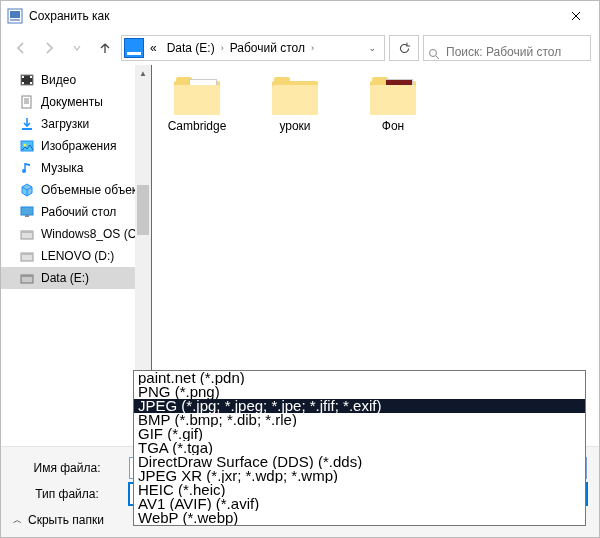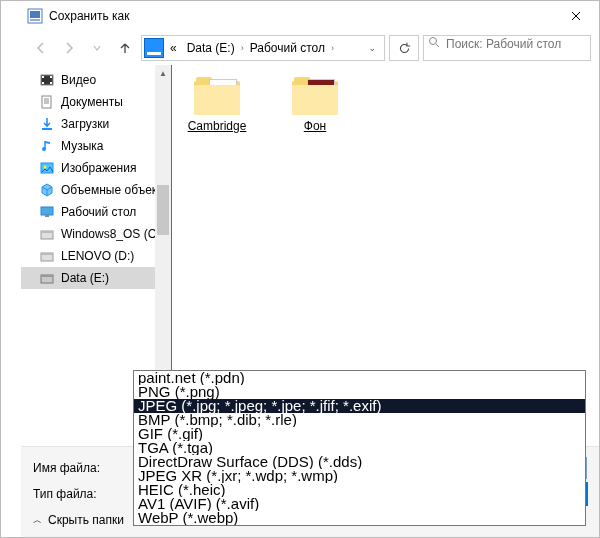--- a/index.html
+++ b/index.html
@@ -1,64 +1,64 @@
 <!DOCTYPE html>
 <html><head>
 <meta charset="utf-8">
 <style>
   html,body{margin:0;padding:0;font-family:"Segoe UI",Arial,sans-serif;font-size:12px;color:#000;background:#fff;}
-  .window{width:600px;height:538px;border:1px solid #bbb;box-sizing:border-box;display:flex;flex-direction:column;position:relative;overflow:hidden;padding-left:20px;}
+  .window{width:600px;height:538px;border:1px solid #bbb;box-sizing:border-box;display:flex;flex-direction:column;position:relative;overflow:hidden;}
   
   .titlebar{height:30px;display:flex;align-items:center;padding:0 0 0 6px;}
   .titlebar .app-icon{width:16px;height:16px;margin-right:6px;display:flex;align-items:center;justify-content:center;}
   .titlebar .title{flex:1;font-size:12px;}
   .titlebar .close{width:46px;height:30px;display:flex;align-items:center;justify-content:center;}
   
   .navbar{height:34px;display:flex;align-items:center;padding:0 8px;gap:4px;}
   .nav-btn{width:24px;height:24px;border-radius:2px;display:flex;align-items:center;justify-content:center;color:#888;}
   .nav-btn.enabled{color:#000;}
   .bc{flex:1;height:24px;border:1px solid #ccc;display:flex;align-items:center;padding:0 2px;gap:2px;overflow:hidden;}
   .bc .drive-icon{width:18px;height:18px;background:#1e90ff;display:inline-block;border:1px solid #0b63c4;position:relative;}
   .bc .drive-icon::after{content:"";position:absolute;left:2px;right:2px;bottom:2px;height:3px;background:#fff;}
   .bc .crumb{padding:0 4px;white-space:nowrap;}
   .bc .sep{color:#666;font-size:9px;}
   .bc .drop{margin-left:auto;color:#555;padding:0 6px;font-size:9px;}
   .refresh{width:28px;height:24px;border:1px solid #ccc;display:flex;align-items:center;justify-content:center;}
-  .search{width:158px;height:24px;border:1px solid #ccc;display:flex;align-items:flex-start;padding:0 4px;color:#888;gap:4px;}
+  .search{width:158px;height:24px;border:1px solid #ccc;display:flex;align-items:flex-end;padding:0 4px;color:#888;gap:4px;}
   .search input{border:none;outline:none;flex:1;font-size:12px;color:#888;background:transparent;}
   
   .toolbar{height:34px;border-bottom:1px solid #e5e5e5;display:flex;align-items:center;padding:0 10px;gap:18px;}
   .tb-link{color:#1a6fb5;cursor:default;display:flex;align-items:center;gap:4px;}
   .tb-link .dd{font-size:8px;color:#1a6fb5;}
   .tb-spacer{flex:1;}
   .tb-icon{width:26px;height:22px;display:flex;align-items:center;justify-content:center;color:#555;border:1px solid transparent;}
   .tb-icon.view{border:1px solid #ccc;}
   .help{width:18px;height:18px;border-radius:50%;background:#1e90ff;color:#fff;display:flex;align-items:center;justify-content:center;font-size:11px;font-weight:bold;}
   
   .body{flex:1;display:flex;min-height:0;}
   .tree{width:150px;border-right:1px solid #a16207;overflow:hidden;padding-top:4px;position:relative;}
   .tree-item{height:22px;display:flex;align-items:center;padding-left:18px;gap:6px;white-space:nowrap;}
   .tree-item.sel{background:#d8d8d8;}
   .tree-item .ico{width:16px;height:16px;display:flex;align-items:center;justify-content:center;}
   .tree-scroll{position:absolute;right:0;top:0;bottom:0;width:16px;background:#f0f0f0;}
   .tree-scroll .thumb{position:absolute;left:2px;right:2px;top:120px;height:50px;background:#c7c7c7;}
   .tree-scroll .arr{position:absolute;left:0;right:0;height:16px;display:flex;align-items:center;justify-content:center;color:#666;font-size:8px;}
   .tree-scroll .arr.up{top:0;} .tree-scroll .arr.dn{bottom:0;}
   .content{flex:1;padding:12px 10px;display:flex;gap:28px;align-items:flex-start;}
-  .fitem{width:70px;display:flex;flex-direction:column;align-items:center;gap:4px;text-align:center;text-decoration:underline;}
+  .fitem{width:70px;display:flex;flex-direction:column;align-items:center;gap:4px;text-align:center;}
   .folder{width:46px;height:38px;position:relative;}
   .folder .back{position:absolute;left:0;top:4px;width:46px;height:34px;background:#f7d774;border-radius:2px;}
   .folder .tab{position:absolute;left:2px;top:0;width:16px;height:8px;background:#f7d774;border-radius:2px 2px 0 0;}
   .folder .front{position:absolute;left:0;top:8px;width:46px;height:30px;background:#ffe9a8;border-radius:2px;}
   .folder .thumb{position:absolute;right:3px;top:2px;width:26px;height:30px;background:#fff;border:1px solid #ccc;}
   .folder.red .thumb{background:#7a1b1b;}
   
   .bottom{border-top:1px solid #e5e5e5;background:#f5f5f5;padding:6px 12px 10px;position:relative;z-index:2;}
   .row{display:flex;align-items:center;margin:4px 0;gap:8px;}
-  .row label{width:108px;text-align:left;}
+  .row label{width:108px;text-align:center;}
   .row .field{flex:1;height:20px;border:1px solid #7a9fd0;background:#fff;padding:0 4px;display:flex;align-items:center;justify-content:space-between;}
   .row .field.type{border:1px solid #0078d7;outline:1px solid #0078d7;}
   .row .field .dd{font-size:9px;color:#555;}
   .hide-row{display:flex;align-items:center;margin-top:8px;}
   .hide{display:flex;align-items:center;gap:6px;}
   
   .droplist{position:absolute;left:132px;right:13px;top:369px;border:1px solid #777;background:#fff;z-index:5;}
   .droplist .opt{height:14px;line-height:14px;padding:0 4px;font-size:15px;white-space:nowrap;overflow:hidden;}
   .droplist .opt.sel{background:#0f172a;color:#fff;}
   
@@ -164,36 +164,36 @@
             <svg width="16" height="16" viewBox="0 0 16 16">
               <path d="M8 2v8M5 7l3 3 3-3" stroke="#1e90ff" stroke-width="1.6" fill="none"></path>
               <rect x="3" y="12" width="10" height="2" fill="#1e90ff"></rect>
             </svg>
           </span>
           <span>Загрузки</span>
         </div>
         <div class="tree-item">
           <span class="ico">
             <svg width="16" height="16" viewBox="0 0 16 16">
+              <rect x="2" y="3" width="12" height="10" fill="#4fc3f7" stroke="#1e90ff"></rect>
+              <circle cx="6" cy="7" r="1.5" fill="#ffeb3b"></circle>
+              <path d="M3 12l3-3 2 2 3-4 3 5" stroke="#1565c0" fill="none"></path>
+            </svg>
+          </span>
+          <span>Изображения</span>
+        </div>
+        <div class="tree-item">
+          <span class="ico">
+            <svg width="16" height="16" viewBox="0 0 16 16">
               <path d="M6 3v8" stroke="#1e90ff" stroke-width="1.5"></path>
               <circle cx="5" cy="11" r="2" fill="#1e90ff"></circle>
               <path d="M6 3l5 1v2l-5-1" fill="#1e90ff"></path>
             </svg>
           </span>
           <span>Музыка</span>
-        </div>
-        <div class="tree-item">
-          <span class="ico">
-            <svg width="16" height="16" viewBox="0 0 16 16">
-              <rect x="2" y="3" width="12" height="10" fill="#4fc3f7" stroke="#1e90ff"></rect>
-              <circle cx="6" cy="7" r="1.5" fill="#ffeb3b"></circle>
-              <path d="M3 12l3-3 2 2 3-4 3 5" stroke="#1565c0" fill="none"></path>
-            </svg>
-          </span>
-          <span>Изображения</span>
         </div>
         <div class="tree-item">
           <span class="ico">
             <svg width="16" height="16" viewBox="0 0 16 16">
               <path d="M8 2l5 3v6l-5 3-5-3V5z" fill="#7cc7ee" stroke="#1e90ff"></path>
               <path d="M3 5l5 3 5-3M8 8v6" stroke="#1e90ff" fill="none"></path>
             </svg>
           </span>
           <span>Объемные объекты</span>
         </div>
@@ -241,20 +241,28 @@
     </div>
     <div class="content" id="content">
         <div class="fitem">
           <div class="folder ">
             <div class="tab"></div>
             <div class="back"></div>
             <div class="thumb"></div>
             <div class="front"></div>
           </div>
           <span>Cambridge</span>
+        </div>
+        <div class="fitem">
+          <div class="folder ">
+            <div class="tab"></div>
+            <div class="back"></div>
+            <div class="front"></div>
+          </div>
+          <span>уроки</span>
         </div>
         <div class="fitem">
           <div class="folder red">
             <div class="tab"></div>
             <div class="back"></div>
             <div class="thumb"></div>
             <div class="front"></div>
           </div>
           <span>Фон</span>
         </div>

